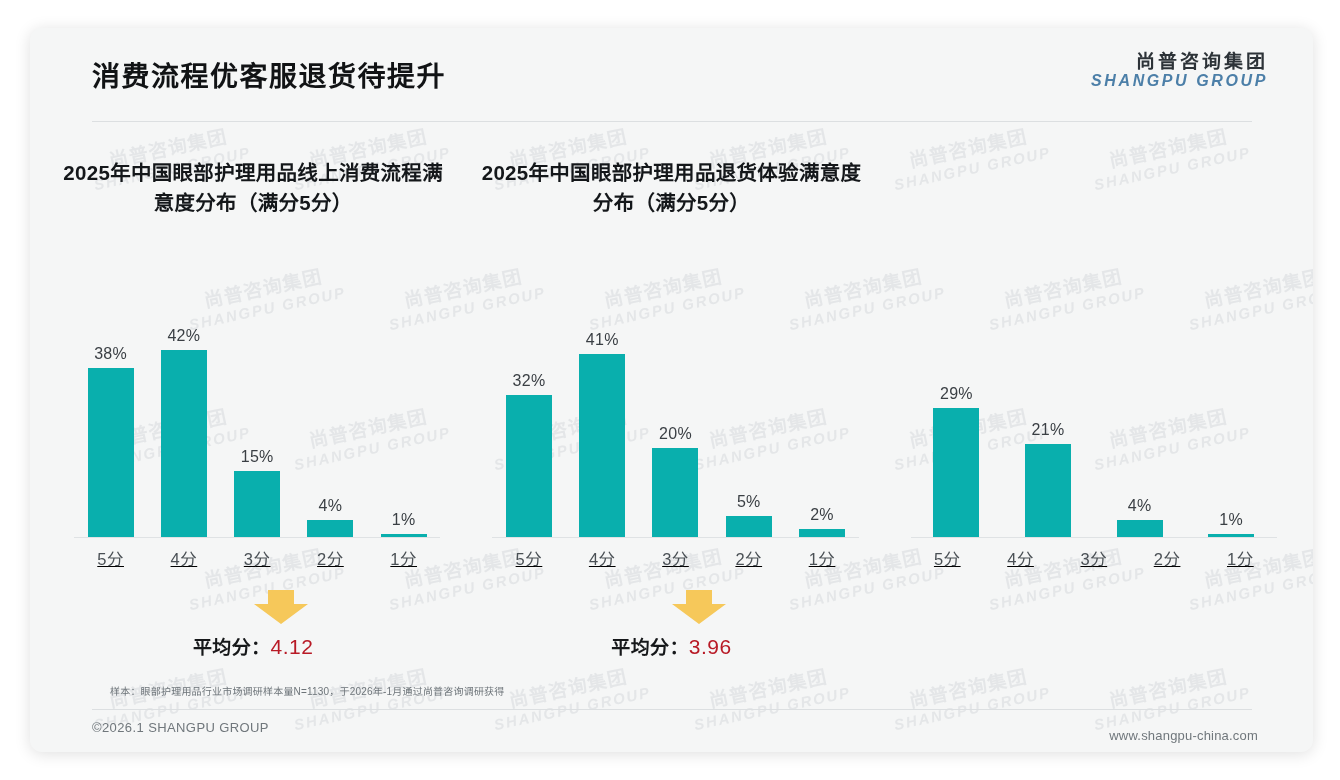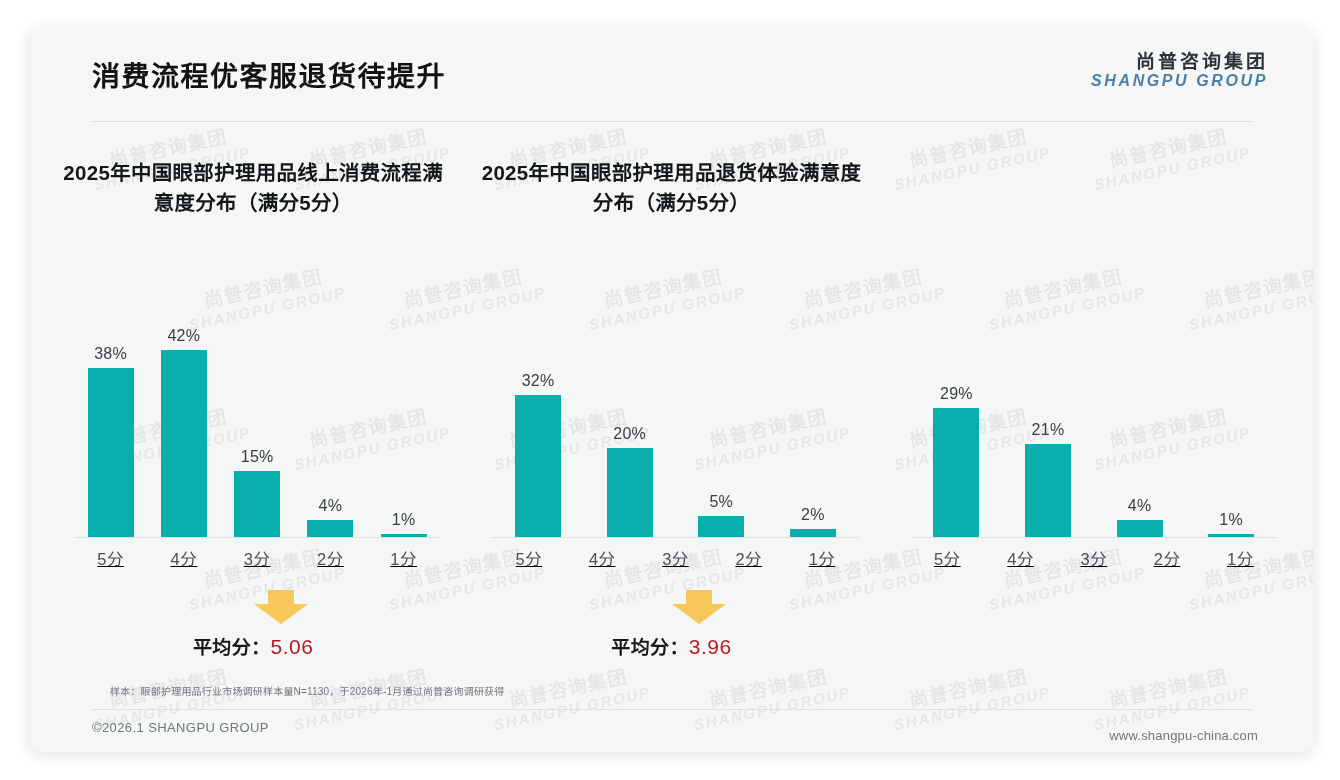--- a/index.html
+++ b/index.html
@@ -448,30 +448,34 @@
             <div class="axis-label">5分</div>
             <div class="axis-label">4分</div>
             <div class="axis-label">3分</div>
             <div class="axis-label">2分</div>
             <div class="axis-label">1分</div>
           </div>
           <div class="avg-block">
             <svg class="down-arrow" viewBox="0 0 54 34">
               <path d="M14 0 H40 V14 H54 L27 34 L0 14 H14 Z" fill="#F6C85A"></path>
             </svg>
-            <div class="avg-text"><span>平均分：</span><span class="avg-num" style="color: rgb(184, 26, 38);">5.06</span></div>
+            <div class="avg-text"><span>平均分：</span><span class="avg-num" style="color: rgb(184, 26, 38);">4.12</span></div>
           </div>
         </div>
         <div class="chart-panel">
           <div class="chart-title">2025年中国眼部护理用品退货体验满意度分布（满分5分）</div>
           <div class="plot-area">
             <div class="bars">
               <div class="bar-slot">
                 <div class="bar-value">32%</div>
                 <div class="bar-rect" style="height: 143px; background: rgb(9, 175, 173);"></div>
+              </div>
+              <div class="bar-slot">
+                <div class="bar-value">41%</div>
+                <div class="bar-rect" style="height: 184px; background: rgb(9, 175, 173);"></div>
               </div>
               <div class="bar-slot">
                 <div class="bar-value">20%</div>
                 <div class="bar-rect" style="height: 90px; background: rgb(9, 175, 173);"></div>
               </div>
               <div class="bar-slot">
                 <div class="bar-value">5%</div>
                 <div class="bar-rect" style="height: 22px; background: rgb(9, 175, 173);"></div>
               </div>
               <div class="bar-slot">

